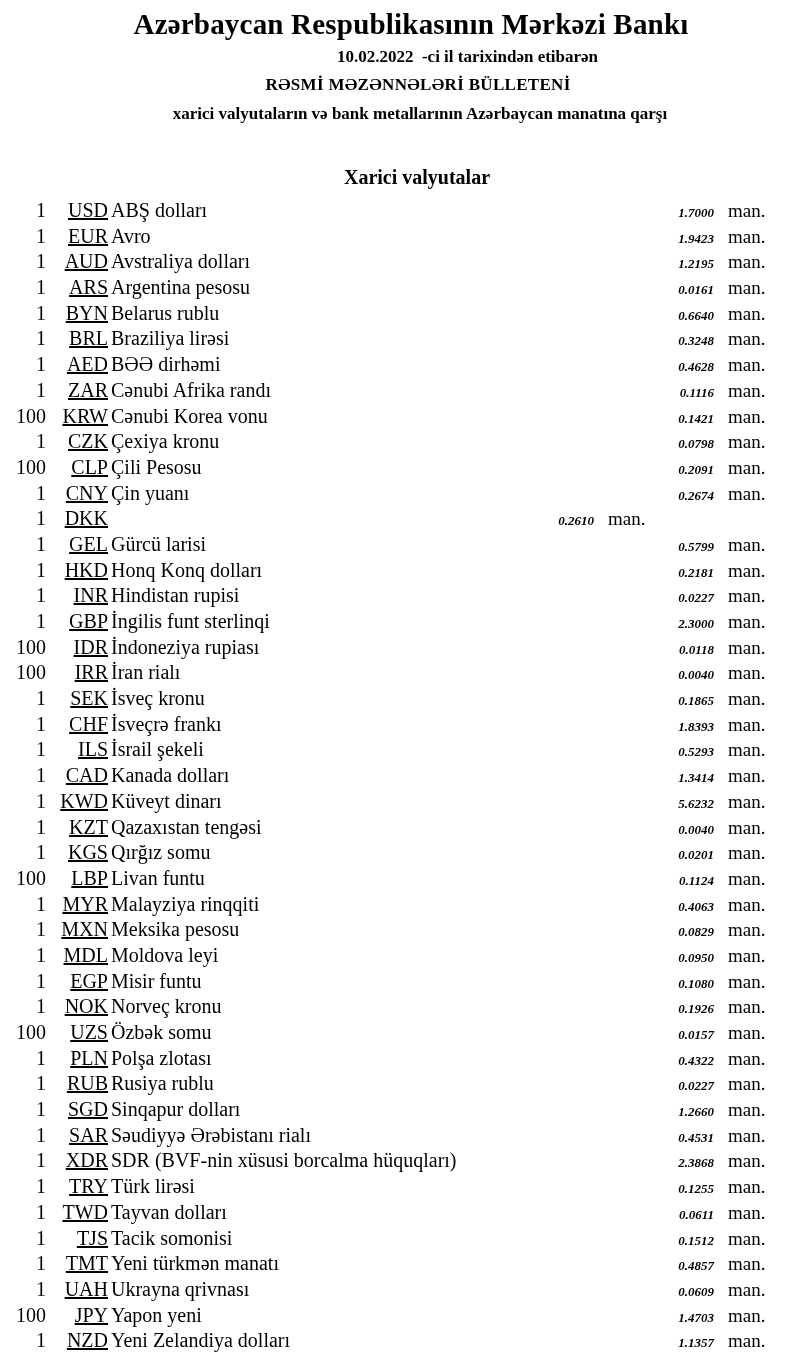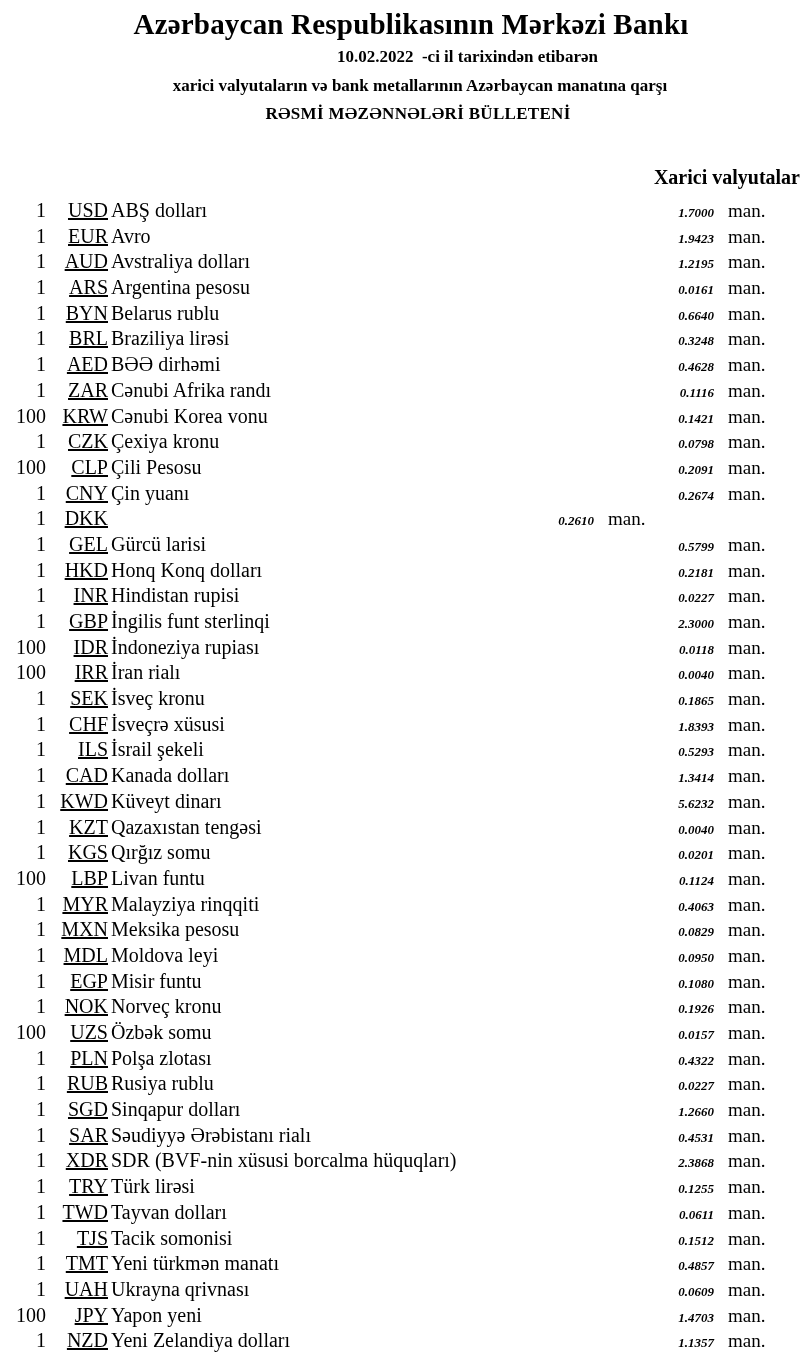--- a/index.html
+++ b/index.html
@@ -30,21 +30,21 @@
     line-height: 29px;
   }
   .sub.date { padding-left: 135px; }
   .sub.scope { padding-left: 40px; }
   .sub.bulletin { padding-left: 36px; line-height: 28px; letter-spacing: 0.3px; }
 
   
   .section-title {
     margin: 36px 0 8px 0;
     padding-left: 34px;
-    text-align: right;
+    text-align: center;
     font-size: 20px;
     font-weight: bold;
     line-height: 26px;
   }
 
   
   .rates { margin-top: 7px; }
   .row {
     display: grid;
     grid-template-columns: 46px 62px 486px 120px 86px;
@@ -58,22 +58,22 @@
   .rate { text-align: right; font-size: 13px; font-weight: bold; font-style: italic; }
   .unit { text-align: left; padding-left: 14px; font-size: 19px; }
 </style>
 </head>
 <body>
 
 <main>
   <header>
     <h1 class="title">Azərbaycan Respublikasının Mərkəzi Bankı</h1>
     <p class="sub date">10.02.2022&nbsp; -ci il tarixindən etibarən</p>
+    <p class="sub bulletin">RƏSMİ MƏZƏNNƏLƏRİ BÜLLETENİ</p>
     <p class="sub scope">xarici valyutaların və bank metallarının Azərbaycan manatına qarşı</p>
-    <p class="sub bulletin">RƏSMİ MƏZƏNNƏLƏRİ BÜLLETENİ</p>
   </header>
 
   <h2 class="section-title">Xarici valyutalar</h2>
 
   <div class="rates">
   <div class="row">
     <span class="qty">1</span>
     <span class="code">USD</span>
     <span class="name">ABŞ dolları</span>
     <span class="rate">1.7000</span>
@@ -227,21 +227,21 @@
     <span class="qty">1</span>
     <span class="code">SEK</span>
     <span class="name">İsveç kronu</span>
     <span class="rate">0.1865</span>
     <span class="unit">man.</span>
   </div>
 
   <div class="row">
     <span class="qty">1</span>
     <span class="code">CHF</span>
-    <span class="name">İsveçrə xüsusi</span>
+    <span class="name">İsveçrə frankı</span>
     <span class="rate">1.8393</span>
     <span class="unit">man.</span>
   </div>
 
   <div class="row">
     <span class="qty">1</span>
     <span class="code">ILS</span>
     <span class="name">İsrail şekeli</span>
     <span class="rate">0.5293</span>
     <span class="unit">man.</span>

